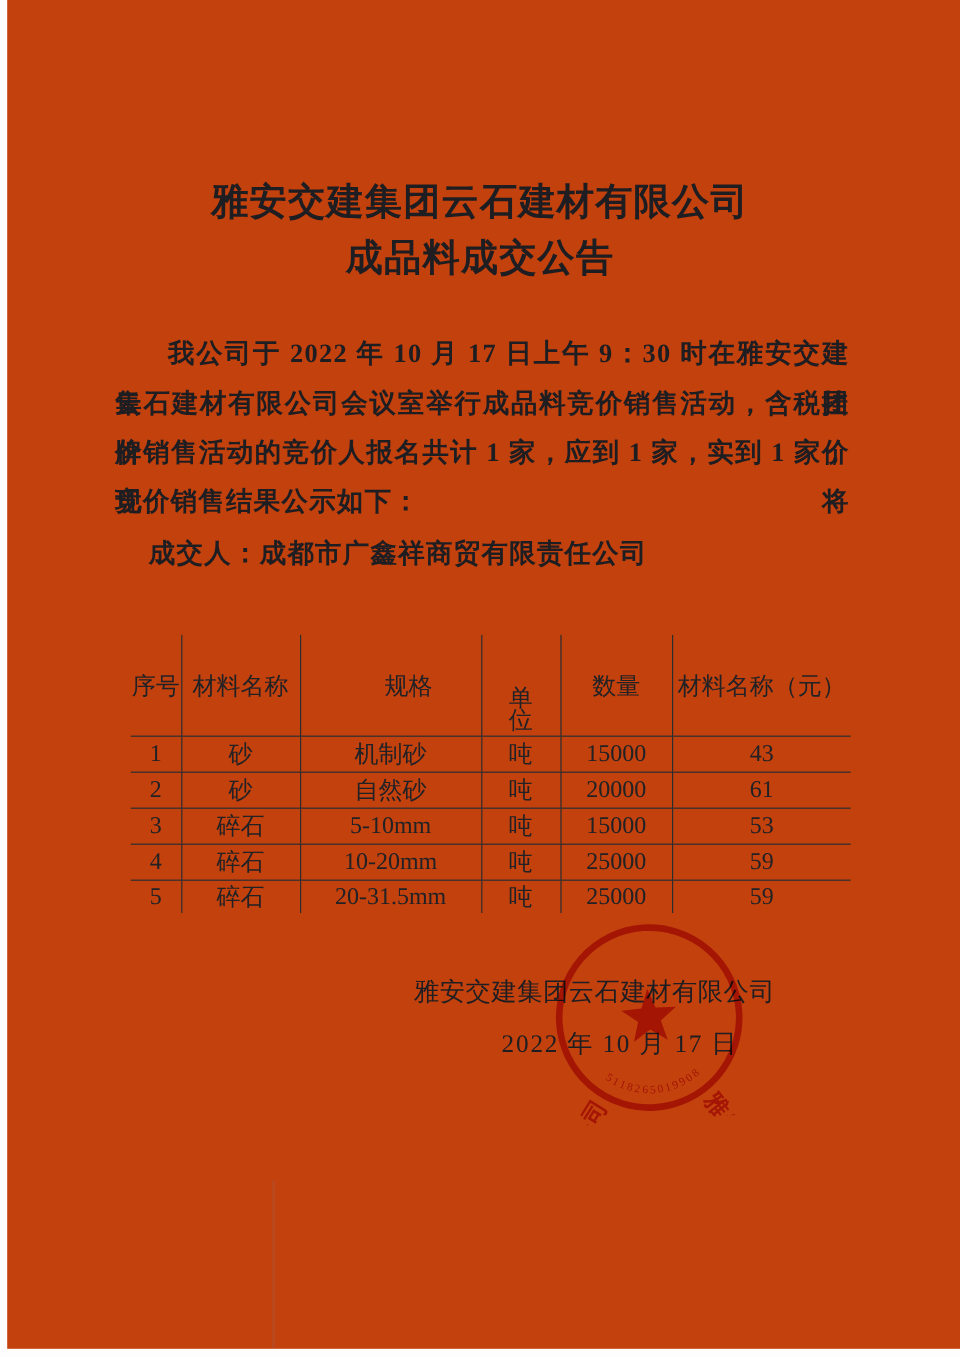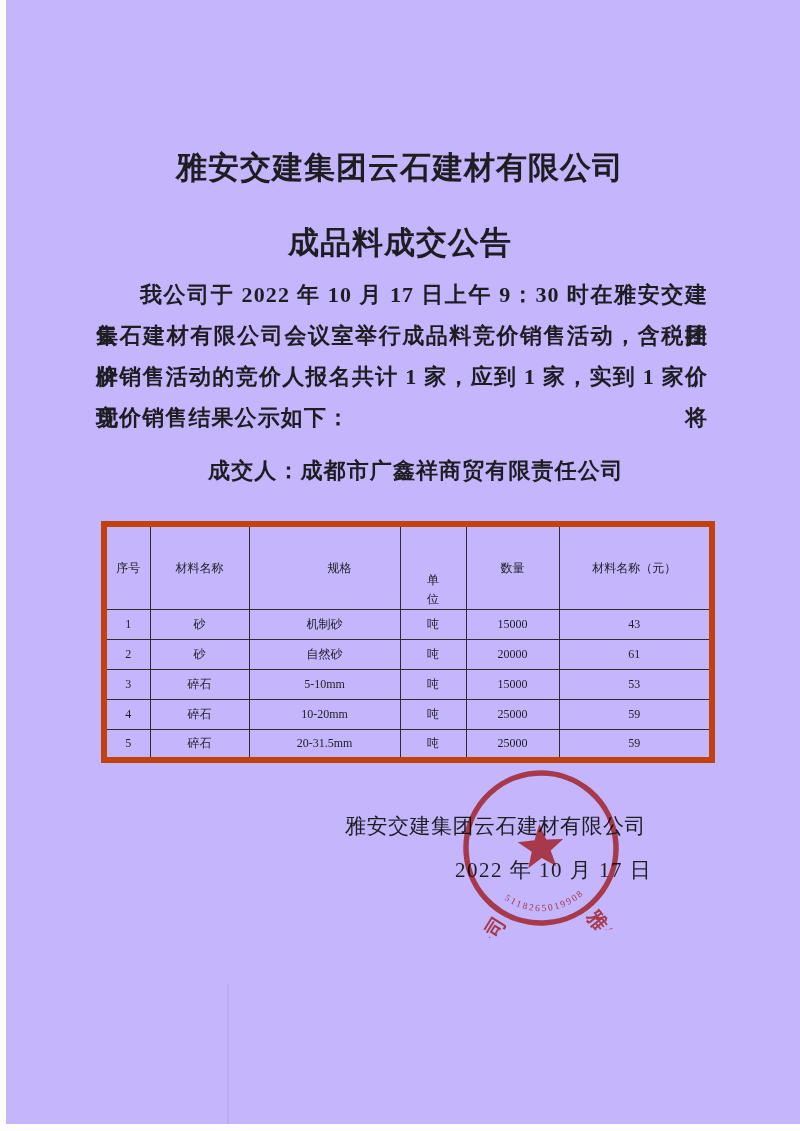--- a/index.html
+++ b/index.html
@@ -1,55 +1,55 @@
 <!DOCTYPE html>
 <html><head>
 <meta charset="utf-8">
 <style>
   html,body{margin:0;padding:0;background:#e9e9f0;}
   .page{
     position:relative;width:800px;height:1131px;margin:0 auto;
-    background:#c4b5fd;overflow:hidden;
+    background:#c2410c;overflow:hidden;
     font-family:"Liberation Serif","DejaVu Serif",serif;
     color:#1e1e22;
   }
   
   .edge-left{position:absolute;left:0;top:0;width:6px;height:100%;background:#fdfdfe;}
   .edge-bottom{position:absolute;left:0;top:1124px;width:100%;height:7px;background:#fdfdfe;}
   .scan-line{position:absolute;left:227px;top:984px;width:2px;height:140px;background:rgba(130,130,160,0.16);}
 
   .title{position:absolute;left:0;width:100%;text-align:center;
          font-size:31px;font-weight:bold;letter-spacing:1px;}
   .title1{top:147px;}
-  .title2{top:194px;margin-top:28px;}
+  .title2{top:194px;}
 
   .para{position:absolute;left:96px;top:274px;width:612px;
         font-size:22px;letter-spacing:1.1px;font-weight:bold;}
   .pline{height:41px;line-height:41px;}
   .just{text-align:justify;text-align-last:justify;}
   .indent{text-indent:44px;}
-  .sub{text-indent:28px;margin-top:12px;text-align:center;}
+  .sub{text-indent:28px;margin-top:2px;}
 
   table.price-table{
     position:absolute;left:101px;top:521px;width:608px;
     border-collapse:collapse;table-layout:fixed;
-    font-size:12px;color:#222226;
-    border:6px solid #c2410c;
+    font-size:20px;color:#222226;
+    border:8px solid #c2410c;
   }
   .price-table td,.price-table th{
     border:1.5px solid #2d2d30;text-align:center;vertical-align:middle;
     font-weight:normal;padding:0;overflow:hidden;
   }
   .price-table tr.head{height:46px;}
   .price-table tr.row{height:30px;}
   .price-table th.spec-head{text-align:center;padding-left:30px;}
   .unit-wrap{display:inline-block;width:20px;line-height:19px;margin-top:44px;}
 
   .sig-company{position:absolute;left:345px;top:812px;font-size:21px;letter-spacing:0.5px;}
-  .sig-date{position:absolute;left:455px;top:856px;font-size:21px;letter-spacing:1.5px;}
+  .sig-date{position:absolute;left:418px;top:856px;font-size:21px;letter-spacing:1.5px;}
 
   .seal{
     position:absolute;left:455px;top:762px;width:172px;height:172px;
     mix-blend-mode:multiply;opacity:0.92;transform:rotate(-4deg);
     z-index:3;pointer-events:none;
   }
   .seal text{font-family:"Liberation Serif","DejaVu Serif",serif;}
 </style>
 </head>
 <body>

